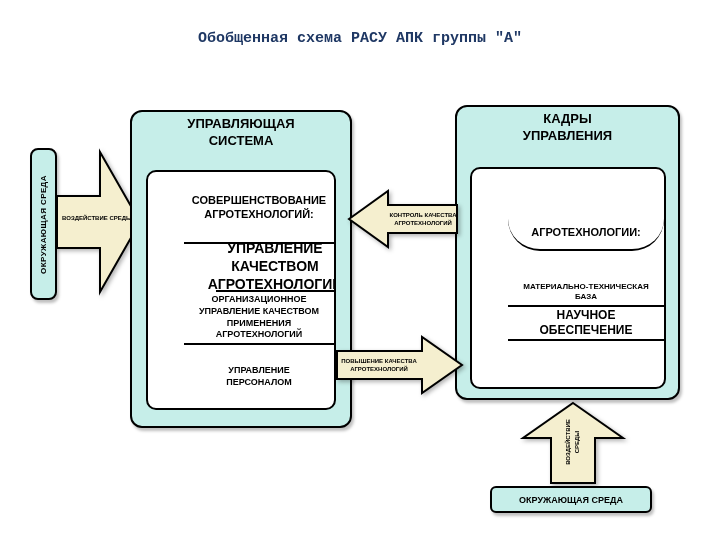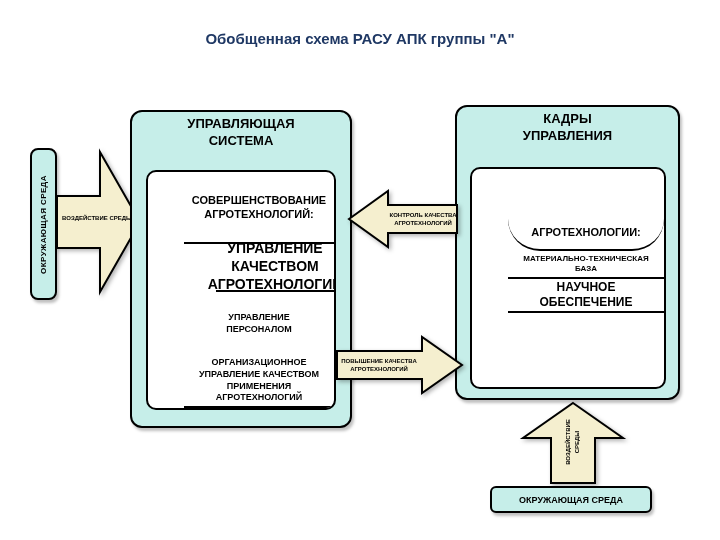--- a/index.html
+++ b/index.html
@@ -8,20 +8,21 @@
     position: relative;
     width: 720px; height: 540px;
     background: #ffffff;
     font-family: "Liberation Sans", sans-serif;
     overflow: hidden;
   }
   .title {
     position: absolute; top: 30px; left: 0; width: 720px;
     text-align: center; font-size: 15px; font-weight: bold;
     color: #1f3864;
+    font-family: Liberation Mono, monospace;
   }
   .cyan { background: #c6eee9; border: 2px solid #000; box-shadow: 2px 3px 3px rgba(0,0,0,0.25); }
 
   .env-left {
     position: absolute; left: 30px; top: 148px; width: 27px; height: 152px;
     border-radius: 8px; display: flex; align-items: center; justify-content: center;
   }
   .vtext {
     transform: rotate(-90deg); white-space: nowrap;
     font-size: 8px; font-weight: bold; letter-spacing: 0.4px;
@@ -51,21 +52,21 @@
   .sep { border-bottom: 2px solid #000; }
 
   .pl-r1 { height: 72px; font-size: 11px; }
   .pl-r2 { height: 48px; font-size: 14px; margin-left: 32px; }
   .pl-r3 { height: 53px; font-size: 9px; }
   .pl-r3 span { max-width: 168px; display: inline-block; }
   .pl-r4 { flex: 1 1 auto; font-size: 9px; }
   .pl-r4 span { max-width: 95px; display: inline-block; }
 
   .pr-r1 { height: 82px; font-size: 11px; align-items: flex-end; padding-bottom: 10px; border-radius: 32px; }
-  .pr-r2 { height: 28px; font-size: 8px; padding: 0 4px; }
+  .pr-r2 { height: 28px; font-size: 8px; padding: 0 4px; margin-top: 28px; }
   .pr-r3 { height: 34px; font-size: 12px; padding: 0 4px; }
   .pr-r4 { flex: 1 1 auto; font-size: 8px; align-items: flex-start; padding-top: 16px; }
 
   svg.arrow { position: absolute; overflow: visible; filter: drop-shadow(2px 2px 2px rgba(0,0,0,0.3)); }
   .arr-impact-left  { left: 56px;  top: 150px; }
   .arr-qc           { left: 348px; top: 190px; }
   .arr-qi           { left: 336px; top: 336px; }
   .arr-impact-btm   { left: 520px; top: 402px; }
 
   .arrow-label {
@@ -106,25 +107,25 @@
     <polygon points="1,46 44,46 44,2 84,72 44,142 44,98 1,98" stroke="#000" stroke-width="2" stroke-linejoin="miter" fill="#f5efcf"></polygon>
   </svg>
   <div class="arrow-label lbl-impact-left">ВОЗДЕЙСТВИЕ СРЕДЫ</div>
 
   <div class="block-left cyan">
     <div class="block-title">УПРАВЛЯЮЩАЯ СИСТЕМА</div>
   </div>
   <div class="panel panel-left">
     <div class="prow pl-r1 sep">СОВЕРШЕНСТВОВАНИЕ АГРОТЕХНОЛОГИЙ:</div>
     <div class="prow pl-r2 sep">УПРАВЛЕНИЕ КАЧЕСТВОМ АГРОТЕХНОЛОГИЙ</div>
+    <div class="prow pl-r3 sep">
+      <span>ОРГАНИЗАЦИОННОЕ УПРАВЛЕНИЕ КАЧЕСТВОМ ПРИМЕНЕНИЯ АГРОТЕХНОЛОГИЙ</span>
+    </div>
     <div class="prow pl-r4">
       <span>УПРАВЛЕНИЕ ПЕРСОНАЛОМ</span>
-    </div>
-    <div class="prow pl-r3 sep">
-      <span>ОРГАНИЗАЦИОННОЕ УПРАВЛЕНИЕ КАЧЕСТВОМ ПРИМЕНЕНИЯ АГРОТЕХНОЛОГИЙ</span>
     </div>
   </div>
 
   <div class="block-right cyan">
     <div class="block-title">КАДРЫ УПРАВЛЕНИЯ</div>
   </div>
   <div class="panel panel-right">
     <div class="prow pr-r1 sep">АГРОТЕХНОЛОГИИ:</div>
     <div class="prow pr-r2 sep">МАТЕРИАЛЬНО-ТЕХНИЧЕСКАЯ БАЗА</div>
     <div class="prow pr-r3 sep">НАУЧНОЕ ОБЕСПЕЧЕНИЕ</div>

